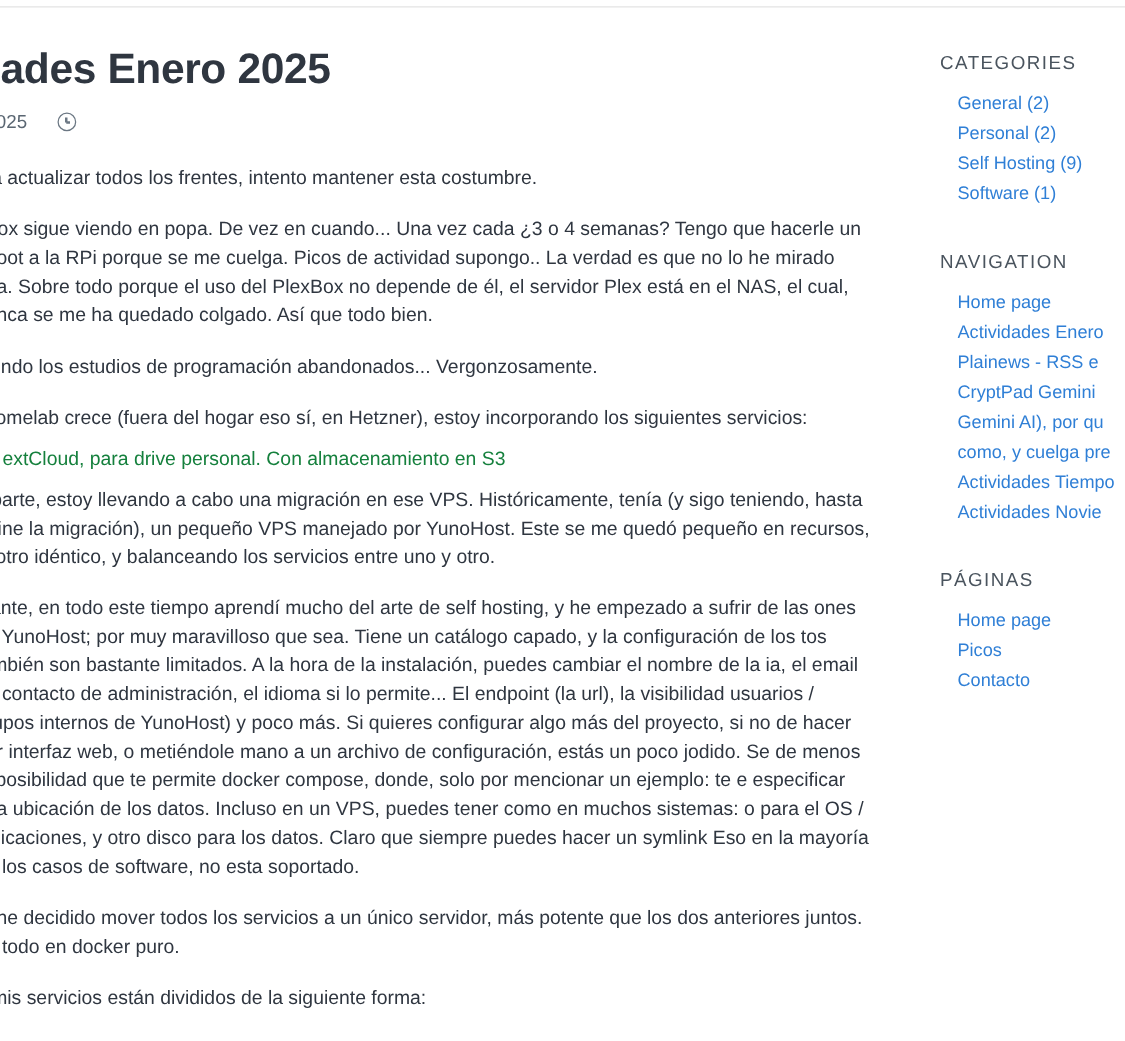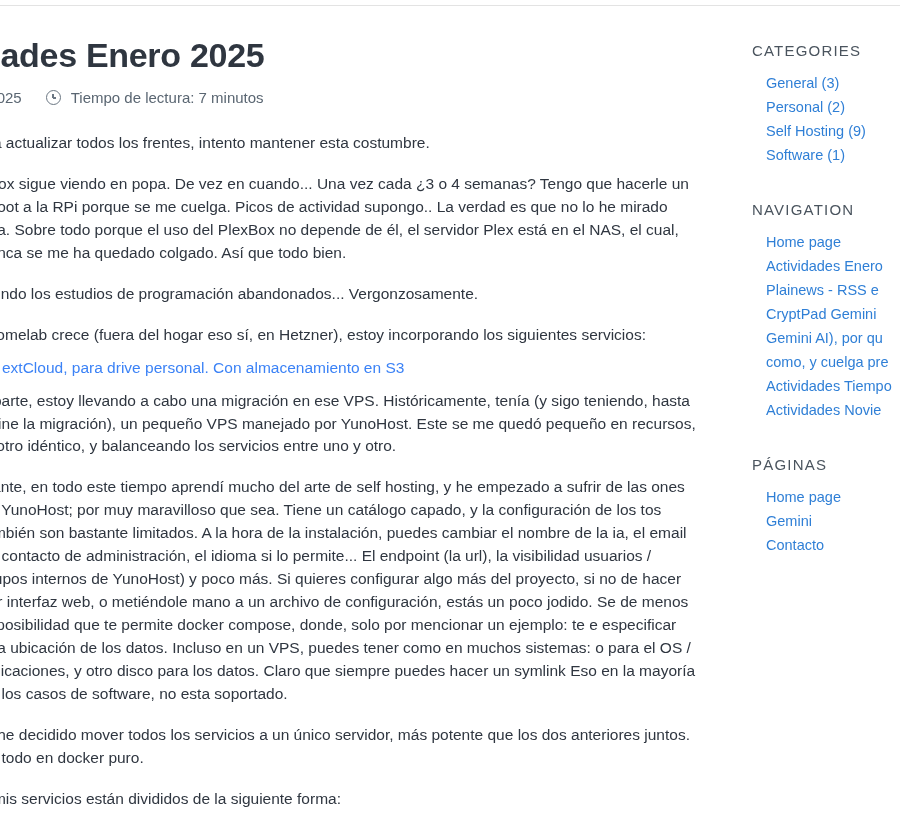--- a/index.html
+++ b/index.html
@@ -84,21 +84,21 @@
   }
   .article p.gap { margin-bottom: 18px; }
   .article ul {
     margin: 0 0 10px 0;
     padding-left: 22px;
     list-style: none;
   }
   .article ul li {
     font-size: 15.5px;
     line-height: 1.48;
-    color: #3b82f6;
+    color: #15803d;
     margin-bottom: 2px;
   }
 
   
   .sidebar {
     position: absolute;
     top: 6px;
     left: 752px;
     width: 200px;
     padding-top: 36px;
@@ -138,21 +138,20 @@
 
   <div class="top-strip"></div>
 
   <div class="article">
 
     <h1>dades Enero 2025</h1>
 
     <div class="meta">
       <span class="date">, 2025</span>
       <span class="sep-icon"></span>
-      <span>Tiempo de lectura: 7 minutos</span>
     </div>
 
     <p class="gap">o a actualizar todos los frentes, intento mantener esta costumbre.</p>
     <p class="gap">xBox sigue viendo en popa. De vez en cuando... Una vez cada ¿3 o 4 semanas? Tengo que hacerle un eboot a la RPi porque se me cuelga. Picos de actividad supongo.. La verdad es que no lo he mirado ada. Sobre todo porque el uso del PlexBox no depende de él, el servidor Plex está en el NAS, el cual, nunca se me ha quedado colgado. Así que todo bien.</p>
     <p class="gap">niendo los estudios de programación abandonados... Vergonzosamente.</p>
     <p>l homelab crece (fuera del hogar eso sí, en Hetzner), estoy incorporando los siguientes servicios:</p>
 
     <ul>
       <li>extCloud, para drive personal. Con almacenamiento en S3</li>
     </ul>
@@ -162,21 +161,21 @@
     <p class="gap">e, he decidido mover todos los servicios a un único servidor, más potente que los dos anteriores juntos. rlo todo en docker puro.</p>
     <p class="gap">o mis servicios están divididos de la siguiente forma:</p>
 
   </div>
 
   <div class="sidebar">
 
     <div class="sidebar-block">
       <h2>CATEGORIES</h2>
       <ul>
-        <li><a href="#">General (3)</a></li>
+        <li><a href="#">General (2)</a></li>
         <li><a href="#">Personal (2)</a></li>
         <li><a href="#">Self Hosting (9)</a></li>
         <li><a href="#">Software (1)</a></li>
       </ul>
     </div>
 
     <div class="sidebar-block nav">
       <h2>NAVIGATION</h2>
       <ul>
         <li><a href="#">Home page</a></li>
@@ -187,20 +186,20 @@
         <li><a href="#">como, y cuelga pre</a></li>
         <li><a href="#">Actividades Tiempo</a></li>
         <li><a href="#">Actividades Novie</a></li>
       </ul>
     </div>
 
     <div class="sidebar-block">
       <h2>PÁGINAS</h2>
       <ul>
         <li><a href="#">Home page</a></li>
-        <li><a href="#">Gemini</a></li>
+        <li><a href="#">Picos</a></li>
         <li><a href="#">Contacto</a></li>
       </ul>
     </div>
 
   </div>
 
 </div>
 
 </body></html>

